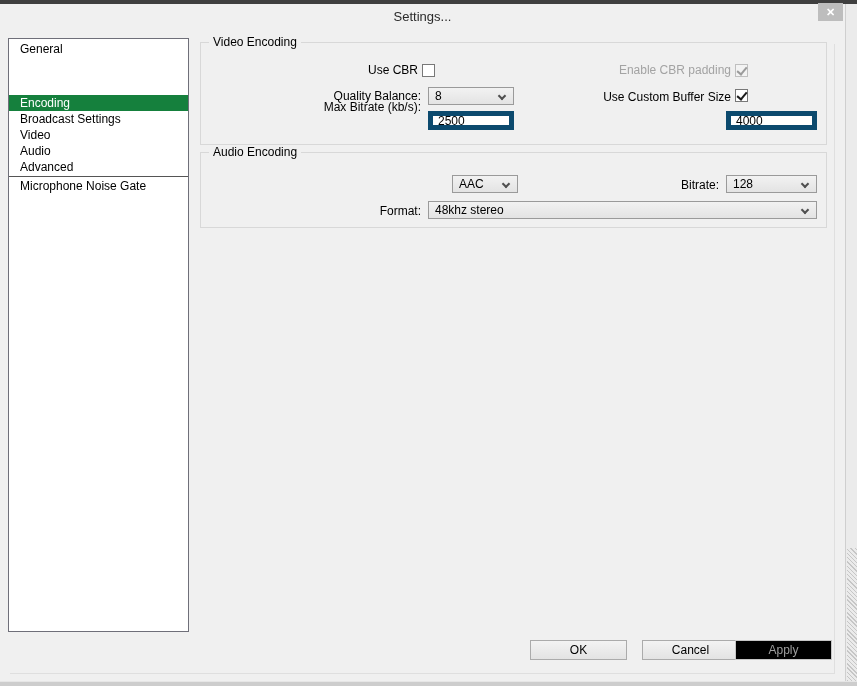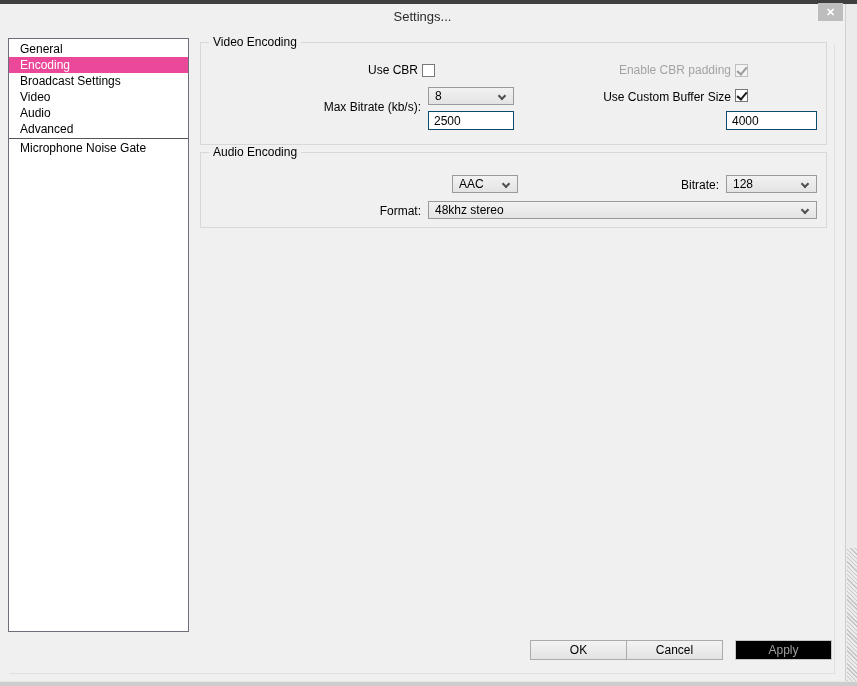--- a/index.html
+++ b/index.html
@@ -27,21 +27,21 @@
     background:#bdbdbd; border:none; color:#ffffff; font-size:11px; font-weight:bold;
     line-height:18px; text-align:center; font-family:"Liberation Sans", sans-serif; cursor:default;
   }
   .inner-frame { position:absolute; left:10px; top:40px; width:825px; height:630px;
                  border-right:1px solid #dfdfdf; border-bottom:1px solid #dfdfdf; pointer-events:none; }
 
   
   .listbox { position:absolute; left:8px; top:34px; width:181px; height:594px;
              background:#ffffff; border:1px solid #6f6f79; list-style:none; padding-top:2px; overflow:hidden; }
   .listbox li { height:16px; line-height:16px; font-size:12px; color:#000; padding-left:11px; cursor:default; }
-  .listbox li.selected { background:#ec4899; color:#ffffff; }
+  .listbox li.selected { background:#15803d; color:#ffffff;margin-top:38px; }
   .listbox li.separator { height:2px; padding:0; border-top:1px solid #555555; margin-top:1px; }
 
   
   .group { position:absolute; border:1px solid #d8d8d8; background:transparent; }
   .group-title { position:absolute; top:-8px; left:8px; background:#f0f0f0; padding:0 4px;
                  font-size:12px; line-height:14px; color:#000; }
   .group-video { left:200px; top:38px; width:627px; height:103px; }
   .group-audio { left:200px; top:148px; width:627px; height:76px; }
 
   
@@ -53,21 +53,21 @@
     border-right:2px solid #1c1c1c; border-bottom:2px solid #1c1c1c; transform:rotate(40deg); }
   .checkbox.disabled { background:#f3f3f3; border-color:#bfbfbf; }
   .checkbox.disabled.checked::after { border-color:#9b9b9b; }
 
   .combo { position:absolute; height:18px; border:1px solid #9a9a9a;
            background:linear-gradient(#f2f2f2,#e3e3e3); cursor:default; }
   .combo .val { position:absolute; left:6px; top:0; line-height:16px; font-size:12px; color:#000; }
   .combo .chev { position:absolute; right:8px; top:5px; width:6px; height:6px;
     border-right:2px solid #4f4f4f; border-bottom:2px solid #4f4f4f; transform:rotate(45deg); }
 
-  .tinput { position:absolute; height:19px; border:1px solid #0c4a6e; background:#ffffff;
+  .tinput { position:absolute; height:19px; border:5px solid #0c4a6e; background:#ffffff;
             font-family:"Liberation Sans", sans-serif; font-size:12px; color:#000; padding:0 0 0 5px; outline:none; }
 
   
   .btn { position:absolute; top:636px; width:97px; height:20px;
          background:linear-gradient(#f3f3f3,#e3e3e3); border:1px solid #ababab;
          font-family:"Liberation Sans", sans-serif; font-size:12px; color:#000; text-align:center; line-height:18px; cursor:default; }
   .btn.disabled { background:#000000; border-color:#c6c6c6; color:#9f9f9f; }
 </style>
 </head>
 <body>
@@ -99,20 +99,21 @@
   <div class="group group-video">
     <span class="group-title">Video Encoding</span>
   </div>
 
   <span class="lbl" style="left:238px; top:59px; width:180px;">Use CBR</span>
   <span class="checkbox" style="left:422px; top:60px;"></span>
 
   <span class="lbl disabled" style="left:501px; top:59px; width:230px;">Enable CBR padding</span>
   <span class="checkbox checked disabled" style="left:735px; top:60px;"></span>
 
+  <span class="lbl" style="left:241px; top:85px; width:180px;">Quality Balance:</span>
   <div class="combo" style="left:428px; top:83px; width:86px;">
     <span class="val">8</span>
     <span class="chev"></span>
   </div>
 
   <span class="lbl" style="left:501px; top:86px; width:230px;">Use Custom Buffer Size</span>
   <span class="checkbox checked" style="left:735px; top:85px;"></span>
 
   <span class="lbl" style="left:241px; top:96px; width:180px;">Max Bitrate (kb/s):</span>
   <input class="tinput" style="left: 428px; top: 107px; width: 86px;" value="2500">
@@ -134,21 +135,21 @@
     <span class="chev"></span>
   </div>
 
   <span class="lbl" style="left:241px; top:200px; width:180px;">Format:</span>
   <div class="combo" style="left:428px; top:197px; width:389px;">
     <span class="val">48khz stereo</span>
     <span class="chev"></span>
   </div>
 
   <button class="btn" style="left:530px;">OK</button>
-  <button class="btn" style="left:626px;">Cancel</button>
+  <button class="btn" style="left:642px;">Cancel</button>
   <button class="btn disabled" style="left:735px;">Apply</button>
 
 </div>
 
 <div class="right-strip">
   <div class="resize-grip"></div>
 </div>
 <div class="bottom-strip"></div>
 
 </body></html>

